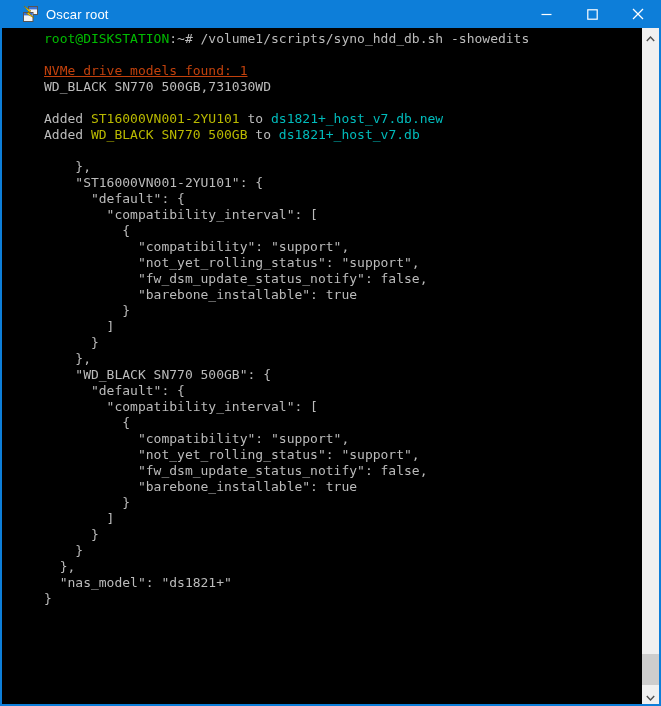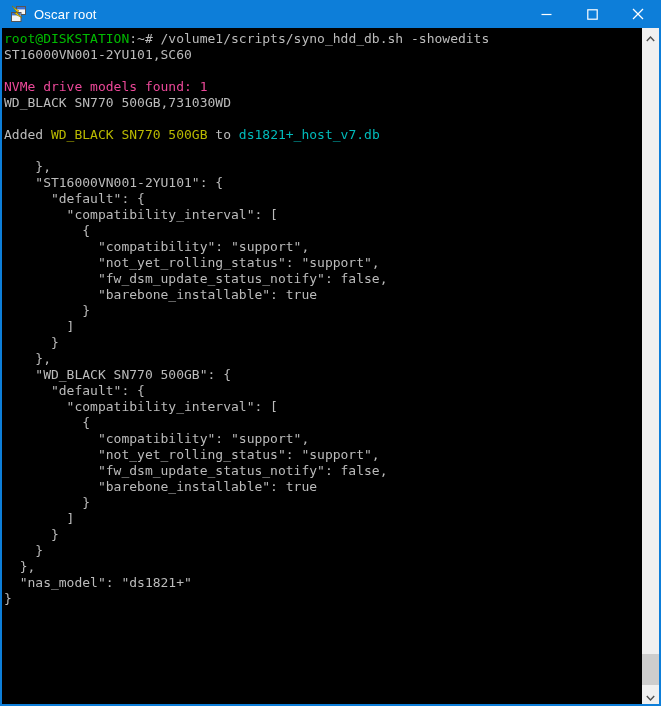--- a/index.html
+++ b/index.html
@@ -1,28 +1,28 @@
 <!DOCTYPE html>
 <html style="--accent: #0d7ed9;"><head>
 <meta charset="utf-8">
 <style>
   :root { --accent:#0d7ed9; }
   * { margin:0; padding:0; box-sizing:border-box; }
   body { width:661px; height:706px; font-family:"Liberation Sans", sans-serif; }
   .window { width:661px; height:706px; background:#000; position:relative; }
 
-  .titlebar { height:28px; background:var(--accent); display:flex; align-items:center; }
+  .titlebar { height:28px; background:var(--accent); display:flex; align-items:center;padding-left:12px; }
   .app-icon { margin-left:9px; width:18px; height:18px; display:flex; }
   .title { margin-left:7px; color:#fff; font-size:13px; letter-spacing:0.2px; }
   .controls { margin-left:auto; display:flex; height:100%; }
   .ctrl { width:46px; height:100%; display:flex; align-items:center; justify-content:center; }
   .ctrl svg { display:block; }
 
   .bodyrow { display:flex; height:678px; border-left:2px solid var(--accent);
-             border-right:2px solid var(--accent); border-bottom:2px solid var(--accent); }
+             border-right:2px solid var(--accent); border-bottom:2px solid var(--accent);padding-left:40px; }
   .screen { flex:1; background:#000; padding:3px 0 0 2px; overflow:hidden;
             font-family:"DejaVu Sans Mono", monospace; font-size:13px; }
   .tline { height:16px; line-height:16px; white-space:pre; }
 
   .scrollbar { width:17px; background:#f0f0f0; display:flex; flex-direction:column; }
   .sbtn { height:17px; display:flex; align-items:center; justify-content:center; }
   .strack { flex:1; position:relative; }
   .sthumb { position:absolute; left:0; right:0; bottom:2px; height:31px; background:#cdcdcd; }
 </style>
 </head>
@@ -63,25 +63,25 @@
             <line x1="11" y1="1" x2="1" y2="11" stroke="#fff" stroke-width="1.2"></line>
           </svg>
         </span>
       </div>
     </div>
   </div>
 
   <div class="bodyrow">
     <div class="screen" style="background: rgb(0, 0, 0);">
         <div class="tline"><span style="color: rgb(0, 187, 0);">root@DISKSTATION</span><span style="color: rgb(187, 187, 187);">:~# /volume1/scripts/syno_hdd_db.sh -showedits</span></div>
-        <div class="tline"><span style="color: rgb(187, 187, 187);">ST16000VN001-2YU101,SC60</span></div>
         <div class="tline"></div>
-        <div class="tline"><span style="color: #ec4899;">NVMe drive models found: 1</span></div>
+        <div class="tline"><span style="color: #c2410c; text-decoration: underline;">NVMe drive models found: 1</span></div>
         <div class="tline"><span style="color: rgb(187, 187, 187);">WD_BLACK SN770 500GB,731030WD</span></div>
         <div class="tline"></div>
+        <div class="tline"><span style="color: rgb(187, 187, 187);">Added </span><span style="color: rgb(185, 185, 0);">ST16000VN001-2YU101</span><span style="color: rgb(187, 187, 187);"> to </span><span style="color: rgb(0, 187, 187);">ds1821+_host_v7.db.new</span></div>
         <div class="tline"><span style="color: rgb(187, 187, 187);">Added </span><span style="color: rgb(185, 185, 0);">WD_BLACK SN770 500GB</span><span style="color: rgb(187, 187, 187);"> to </span><span style="color: rgb(0, 187, 187);">ds1821+_host_v7.db</span></div>
         <div class="tline"></div>
         <div class="tline"><span style="color: rgb(187, 187, 187);">    },</span></div>
         <div class="tline"><span style="color: rgb(187, 187, 187);">    "ST16000VN001-2YU101": {</span></div>
         <div class="tline"><span style="color: rgb(187, 187, 187);">      "default": {</span></div>
         <div class="tline"><span style="color: rgb(187, 187, 187);">        "compatibility_interval": [</span></div>
         <div class="tline"><span style="color: rgb(187, 187, 187);">          {</span></div>
         <div class="tline"><span style="color: rgb(187, 187, 187);">            "compatibility": "support",</span></div>
         <div class="tline"><span style="color: rgb(187, 187, 187);">            "not_yet_rolling_status": "support",</span></div>
         <div class="tline"><span style="color: rgb(187, 187, 187);">            "fw_dsm_update_status_notify": false,</span></div>

